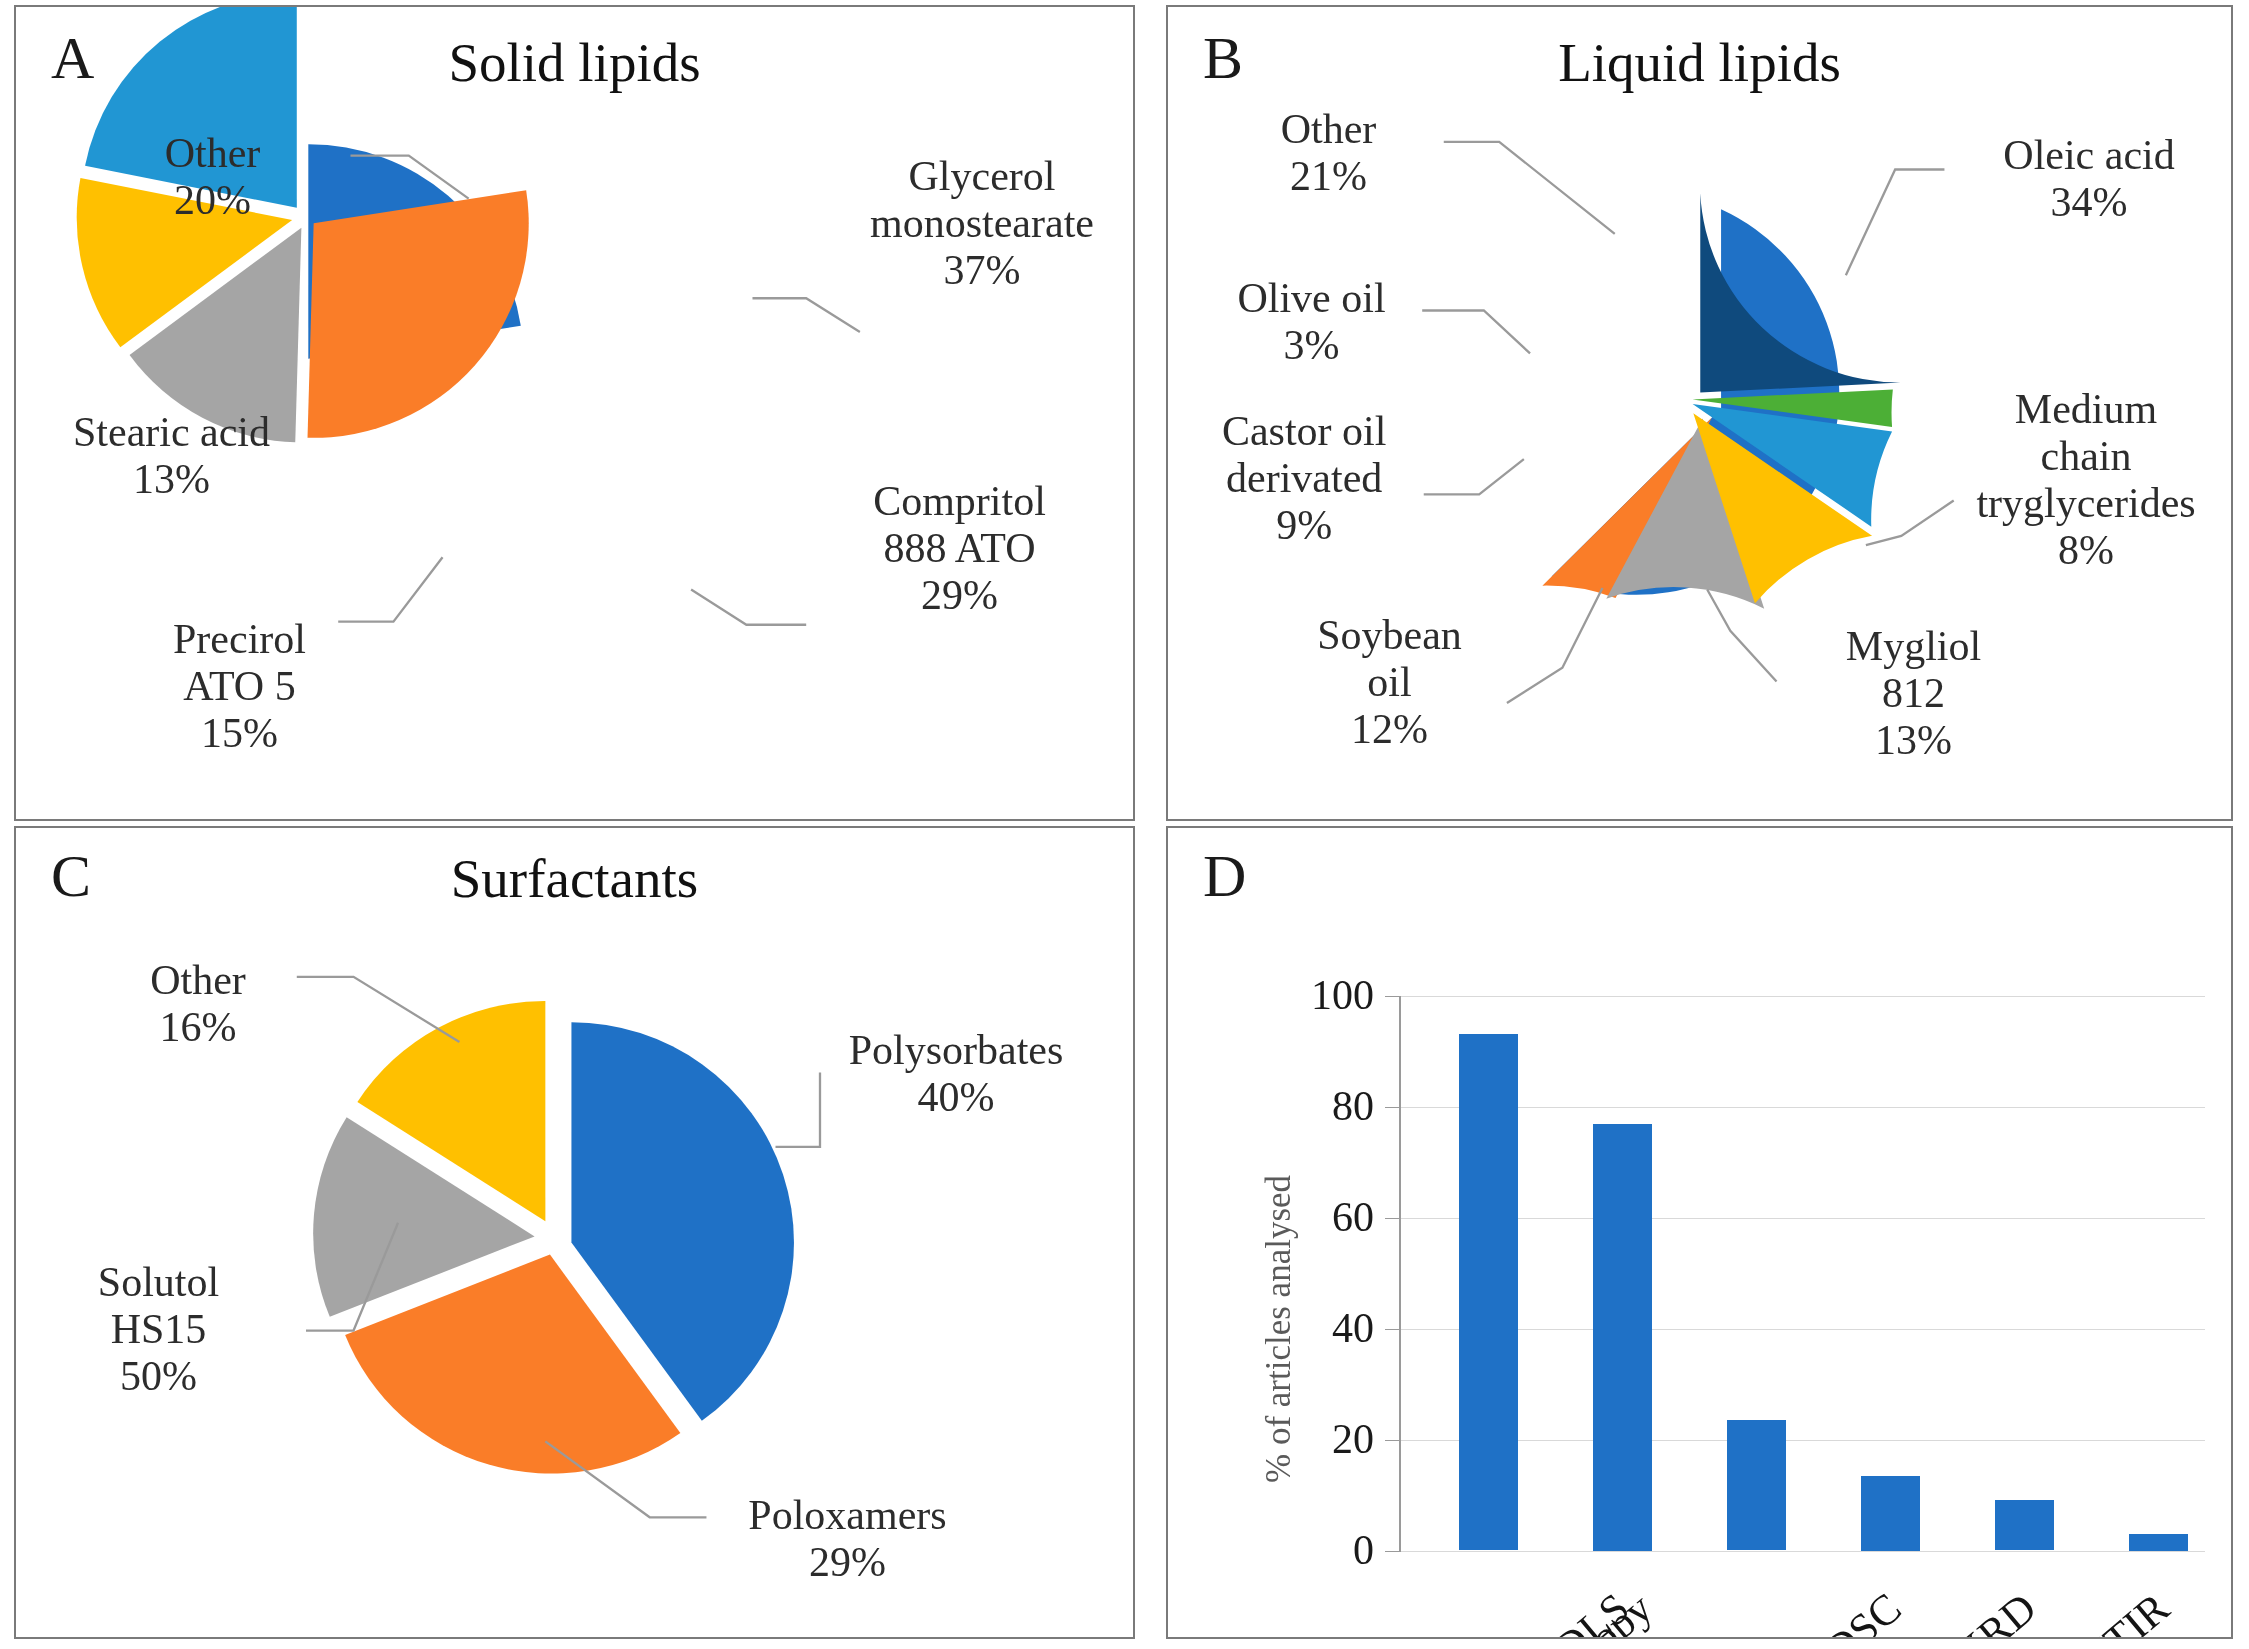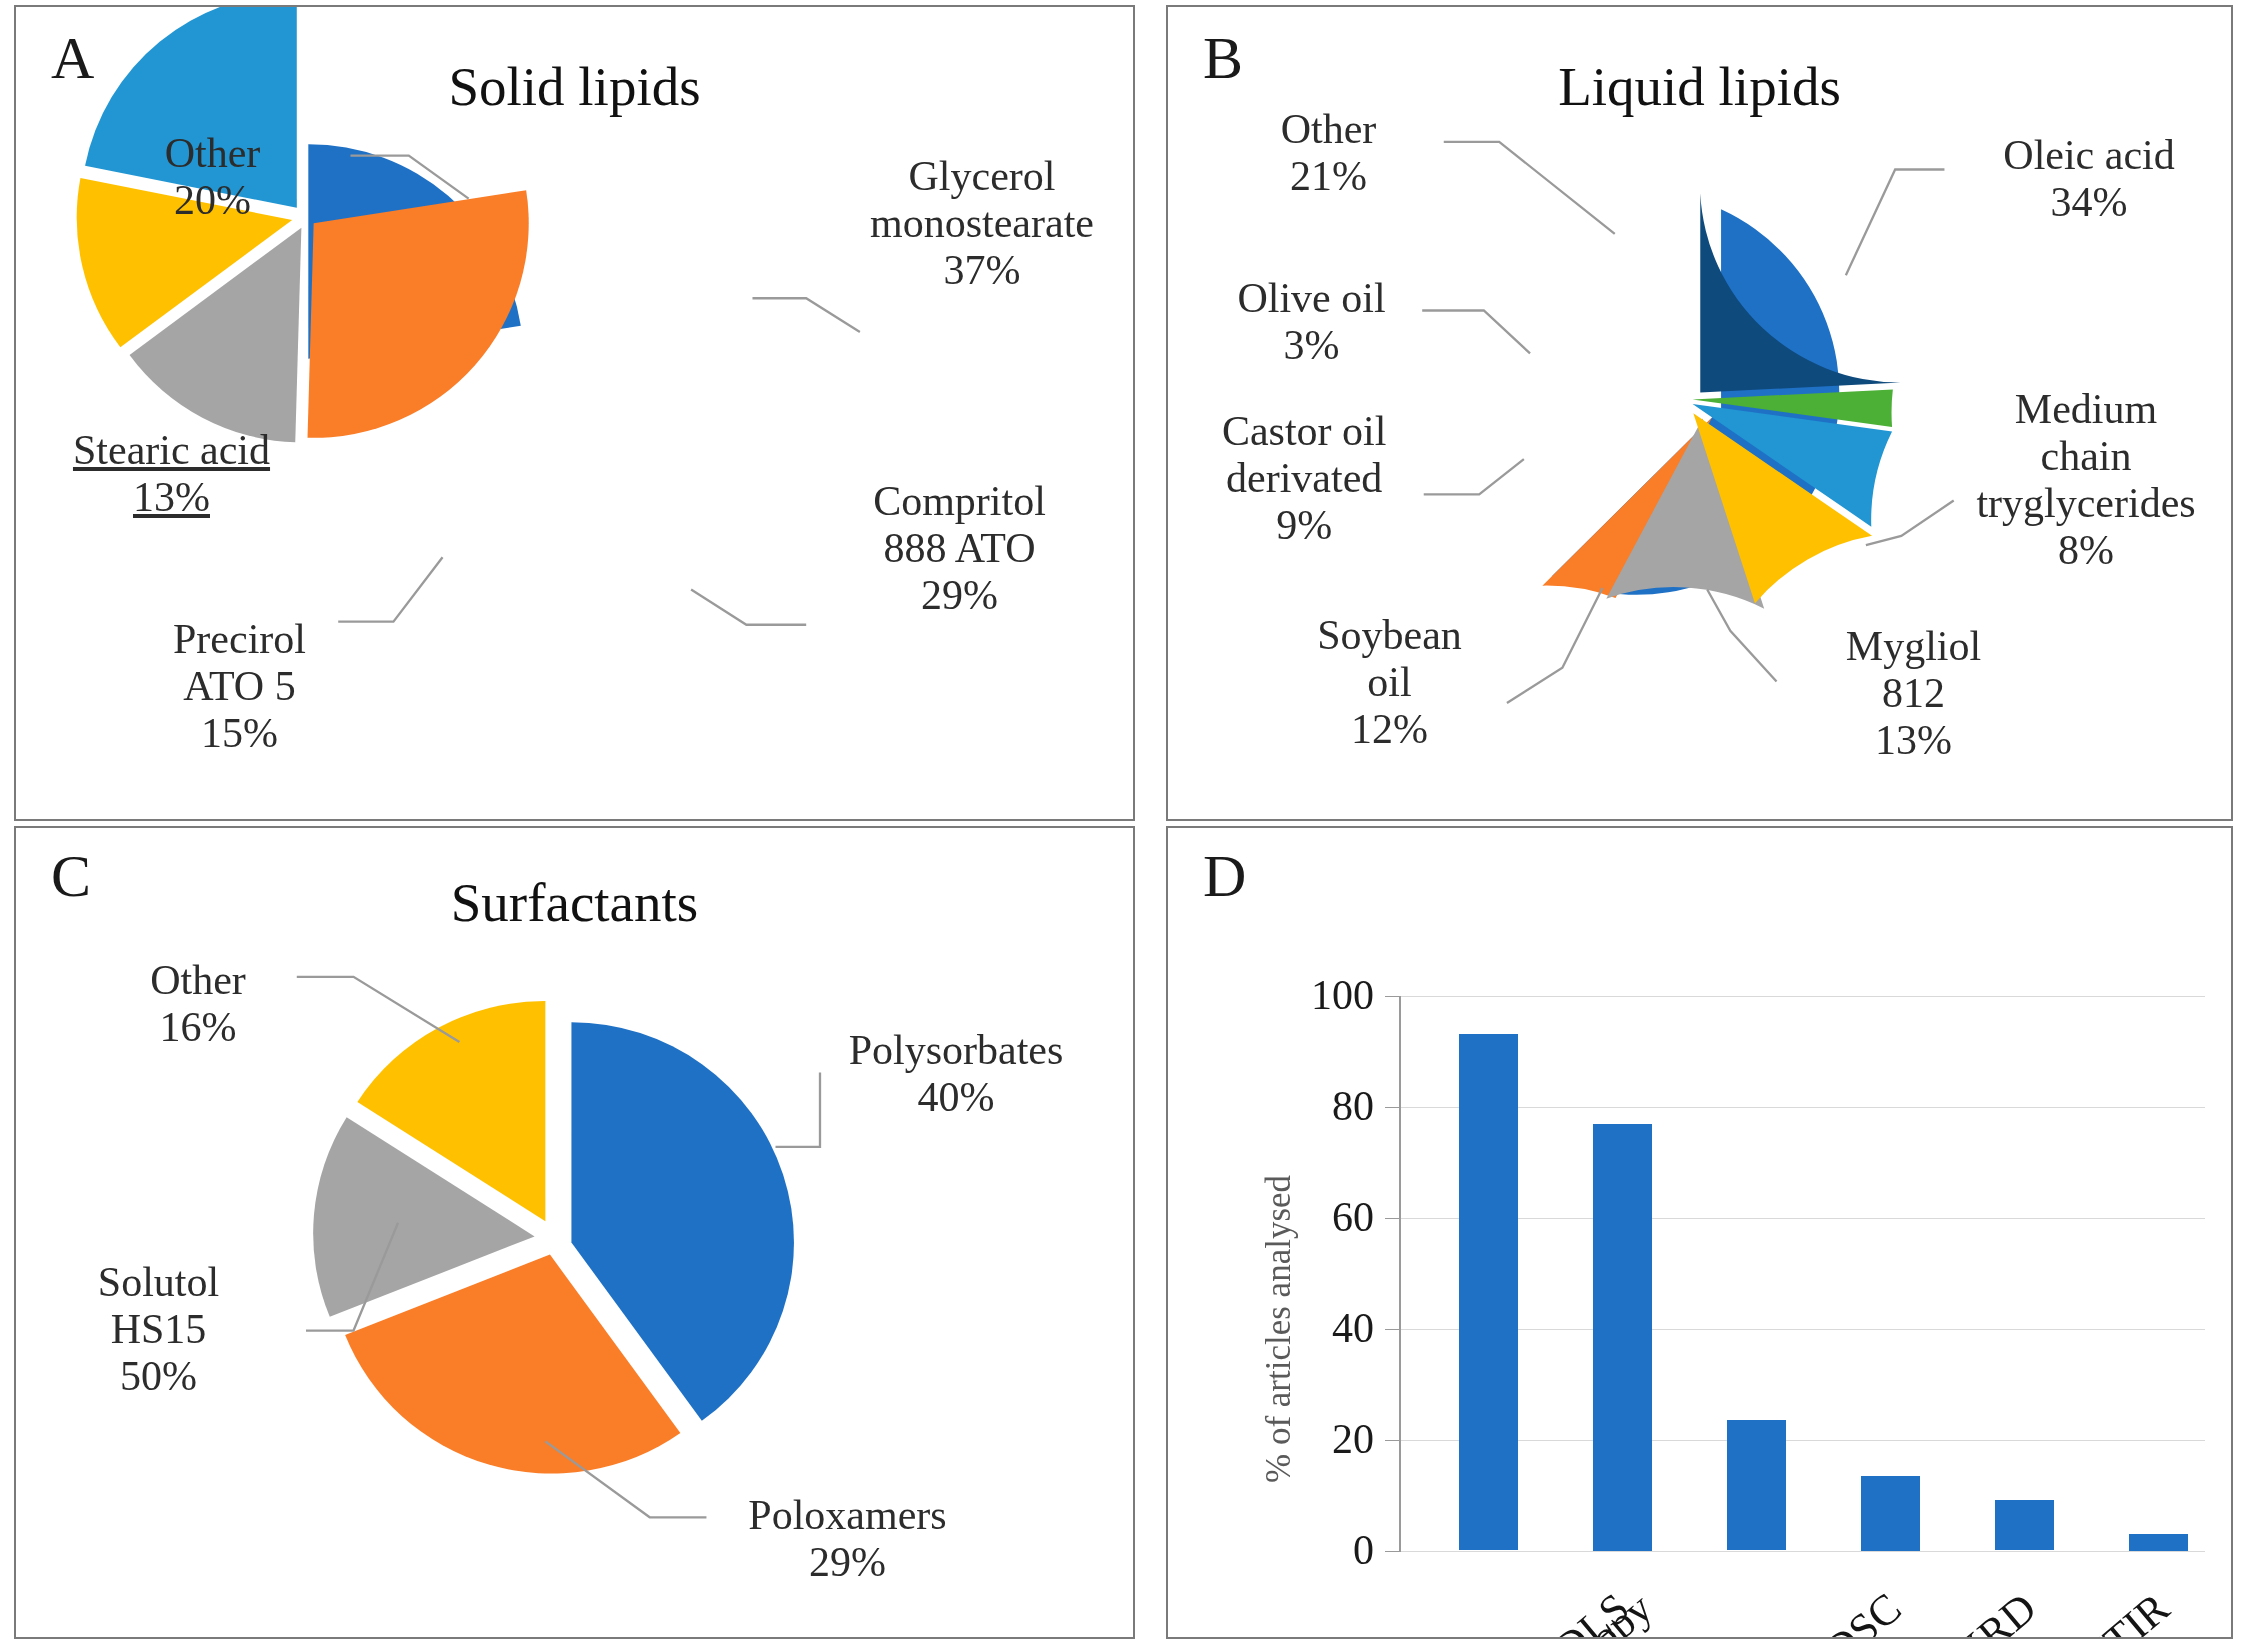--- a/index.html
+++ b/index.html
@@ -37,21 +37,20 @@
     font-family:"Liberation Serif","DejaVu Serif",serif;
   }
   .panel-title{
     position:absolute;
     width:100%;
     text-align:center;
     font-size:55px;
     line-height:1;
     color:#111;
     letter-spacing:0px;
-    margin-top:24px;
   }
   .chart-area{position:absolute;inset:0;}
   svg{display:block;width:100%;height:100%;overflow:visible;}
 
   .lbl{
     position:absolute;
     font-size:42px;
     line-height:1.12;
     color:#2c2c2c;
     white-space:pre-line;
@@ -125,21 +124,21 @@
 20%</div>
     <div class="lbl c-center" style="left:816px;top:146px;width:300px;">Glycerol
 monostearate
 37%</div>
     <div class="lbl c-center" style="left:801px;top:471px;width:285px;">Compritol
 888 ATO
 29%</div>
     <div class="lbl c-center" style="left:108px;top:609px;width:231px;">Precirol
 ATO 5
 15%</div>
-    <div class="lbl c-center" style="left:17px;top:420px;width:277px;text-decoration:underline;">Stearic acid
+    <div class="lbl c-center" style="left:17px;top:402px;width:277px;">Stearic acid
 13%</div>
   </div>
 
   <div class="panel b">
     <div class="panel-letter" style="left:35px;top:21.6px;">B</div>
     <div class="panel-title" style="top:28px;">Liquid lipids</div>
 
     <div class="chart-area">
       <svg viewBox="0 0 1380 1060" preserveAspectRatio="none">
 

